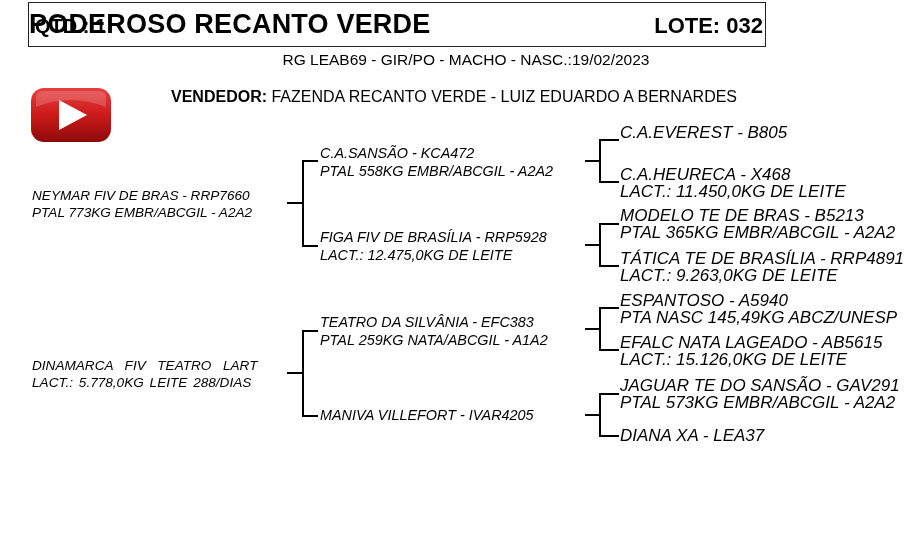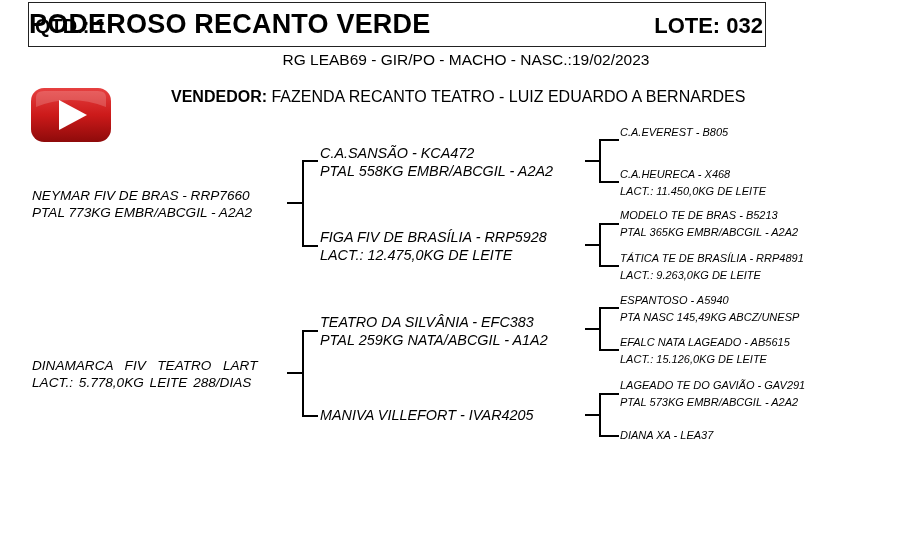--- a/index.html
+++ b/index.html
@@ -10,21 +10,21 @@
   .qtd { position:absolute; left:6px; top:12px; font-size:20px; font-weight:bold; }
   .title { position:absolute; left:0; right:0; top:6px; text-align:left;
            font-size:27px; font-weight:bold; letter-spacing:0.2px; }
   .lote { position:absolute; right:2px; top:10px; font-size:22px; font-weight:bold; }
   .subtitle { position:absolute; left:0; width:932px; top:51px; text-align:center; font-size:15.5px; }
   .vendor { position:absolute; left:171px; top:88px; font-size:16px; }
   .vendor b { font-weight:bold;margin-top:8px; }
   .play { position:absolute; left:30px; top:87px; width:82px; height:56px; cursor:pointer; }
   .n { position:absolute; font-style:italic; font-size:13.6px; line-height:17px; white-space:nowrap; }
   .n2 { font-size:14.4px; line-height:18px; }
-  .n3 { font-size:11px; line-height:17px; }
+  .n3 { font-size:17px; line-height:17px; }
   .line { position:absolute; background:#000; }
 </style>
 </head>
 <body>
 
 <div class="header-box">
   <span class="qtd">QTD.: 1</span>
   <div class="title">PODEROSO RECANTO VERDE</div>
   <span class="lote">LOTE: 032</span>
 </div>
@@ -40,21 +40,21 @@
         <stop offset="1" stop-color="#8e0a0a"></stop>
       </linearGradient>
     </defs>
     <rect x="1" y="1" width="80" height="54" rx="13" ry="13" fill="url(#rg)"></rect>
     <path d="M6 20 Q40 6 76 20 L76 10 Q76 4 68 4 L14 4 Q6 4 6 10 Z" fill="#ffffff" opacity="0.18"></path>
     <polygon points="29,13 29,43 57,28" fill="#ffffff"></polygon>
   </svg>
 </div>
 
 <div class="vendor">
-  <b>VENDEDOR:</b><span> FAZENDA RECANTO TEATRO - LUIZ EDUARDO A BERNARDES</span>
+  <b>VENDEDOR:</b><span> FAZENDA RECANTO VERDE - LUIZ EDUARDO A BERNARDES</span>
 </div>
 
 <div class="n" style="left:32px;top:187px;">
   <div>NEYMAR FIV DE BRAS - RRP7660</div>
   <div>PTAL 773KG EMBR/ABCGIL - A2A2</div>
 </div>
 <div class="n" style="left:32px;top:357px;word-spacing:2px;">
   <div style="white-space:pre;">DINAMARCA  FIV  TEATRO  LART</div>
   <div>LACT.: 5.778,0KG LEITE 288/DIAS</div>
 </div>
@@ -122,18 +122,18 @@
 </div>
 <div class="n n3" style="left:620px;top:292px;">
   <div>ESPANTOSO - A5940</div>
   <div>PTA NASC 145,49KG ABCZ/UNESP</div>
 </div>
 <div class="n n3" style="left:620px;top:334px;">
   <div>EFALC NATA LAGEADO - AB5615</div>
   <div>LACT.: 15.126,0KG DE LEITE</div>
 </div>
 <div class="n n3" style="left:620px;top:377px;">
-  <div>LAGEADO TE DO GAVIÃO - GAV291</div>
+  <div>JAGUAR TE DO SANSÃO - GAV291</div>
   <div>PTAL 573KG EMBR/ABCGIL - A2A2</div>
 </div>
 <div class="n n3" style="left:620px;top:427px;">
   <div>DIANA XA - LEA37</div>
 </div>
 
 </body></html>

